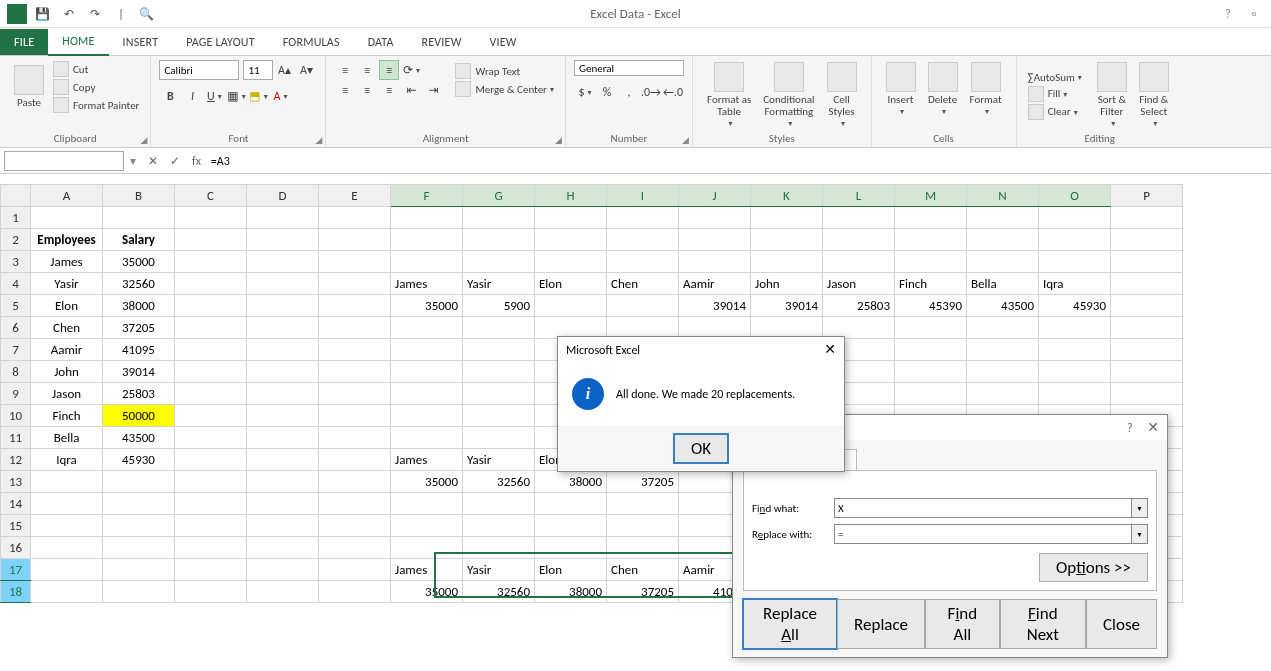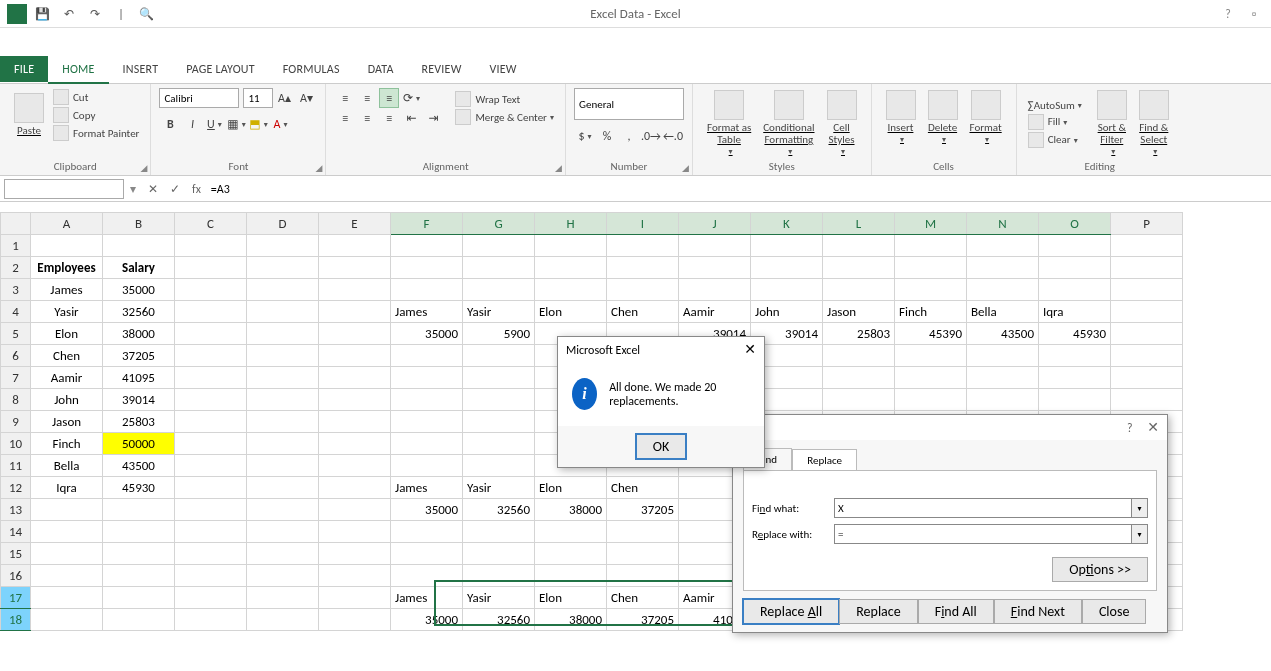--- a/index.html
+++ b/index.html
@@ -7,32 +7,32 @@
 
 
 .qat { height: 28px; background: #fff; display: flex; align-items: center; padding: 0 4px; border-bottom: 1px solid #ddd; position: relative; }
 .qat .ql { width: 20px; height: 20px; margin: 0 3px; background: #217346; display: inline-block; }
 .qat .qbtn { width: 22px; height: 22px; margin: 0 2px; display: inline-flex; align-items: center; justify-content: center; color: #555; cursor: pointer; }
 .qat .title { position: absolute; left: 50%; transform: translateX(-50%); color: #666; font-size: 13px; }
 .qat .winbtns { margin-left: auto; display: flex; }
 .qat .winbtns .qbtn { color: #888; }
 
 
-.tabs { height: 28px; display: flex; align-items: flex-start; background: #fff; border-bottom: 1px solid #ccc; margin-top: 28px; }
+.tabs { height: 28px; display: flex; align-items: center; background: #fff; border-bottom: 1px solid #ccc; }
 .tabs .tab { padding: 6px 14px; font-size: 12px; color: #444; cursor: pointer; text-transform: uppercase; letter-spacing: 0.2px; }
 .tabs .tab.file { background: #217346; color: #fff; }
 .tabs .tab.active { color: #217346; border-bottom: 2px solid #217346; }
 
 
 .ribbon { height: 92px; background: #f5f5f5; border-bottom: 1px solid #ccc; display: flex; }
 .group { border-right: 1px solid #ddd; padding: 4px 8px 2px 8px; display: flex; flex-direction: column; justify-content: space-between; position: relative; }
 .group .grow { display: flex; align-items: center; }
 .group .glabel { font-size: 11px; color: #666; text-align: center; padding-top: 2px; }
 .group .gcorner { position: absolute; right: 3px; bottom: 2px; font-size: 9px; color: #888; }
-.rbtn { display: flex; flex-direction: column; align-items: center; padding: 2px 6px; cursor: pointer; text-decoration: underline; }
+.rbtn { display: flex; flex-direction: column; align-items: center; padding: 2px 6px; cursor: pointer; }
 .rbtn .ricn { width: 30px; height: 30px; background: #e8e8e8; border: 1px solid #ccc; margin-bottom: 2px; }
 .rbtn span { font-size: 11px; color: #444; text-align: center; line-height: 12px; }
 .mini { display: flex; align-items: center; font-size: 11px; color: #444; padding: 1px 3px; cursor: pointer; }
 .mini .micn { width: 16px; height: 16px; background: #e8e8e8; border: 1px solid #ccc; margin-right: 4px; }
 .col { display: flex; flex-direction: column; }
 .fbox { border: 1px solid #aaa; background: #fff; font-size: 11px; padding: 1px 4px; }
 .fname { width: 80px; height: 20px; }
 .fsize { width: 30px; height: 20px; margin-left: 4px; }
 .drop::after { content: "▾"; font-size: 8px; color: #555; margin-left: 3px; }
 .ibtn { width: 20px; height: 20px; display: inline-flex; align-items: center; justify-content: center; color: #444; cursor: pointer; font-size: 12px; border: 1px solid transparent; margin: 0 1px; }
@@ -61,24 +61,24 @@
 .grid td.hl { background: #ffff00; }
 .grid .selrow th.rowh { background: #7dd3fc; color: #217346; border-bottom: 1px solid #217346; }
 .grid th.selcol { background: #d5e6d7; color: #217346; border-bottom: 1px solid #217346; }
 .selborder { position: absolute; border: 2px solid #217346; pointer-events: none; }
 
 
 .dlg { position: absolute; background: #f7f7f7; border: 1px solid #888; box-shadow: 2px 2px 8px rgba(0,0,0,0.3); font-size: 12px; }
 .dlg .titlebar { display: flex; justify-content: space-between; align-items: center; padding: 4px 8px; background: #fff; }
 .dlg .titlebar .x { cursor: pointer; font-size: 14px; }
 .dlg .body { padding: 12px; }
-.dlg button { background: #e9e9e9; border: 1px solid #aaa; padding: 3px 16px; font-size: 14px; cursor: pointer; }
+.dlg button { background: #e9e9e9; border: 1px solid #aaa; padding: 3px 16px; font-size: 17px; cursor: pointer; }
 .dlg button.def { border: 1px solid #3a7fc4; box-shadow: 0 0 0 1px #3a7fc4; }
 
-.msgdlg { left: 557px; top: 336px; width: 208px; }
+.msgdlg { left: 557px; top: 336px; width: 288px; }
 .msgdlg .body { display: flex; align-items: center; background: #fff; padding: 16px 14px; }
 .msgdlg .iicon { width: 32px; height: 32px; border-radius: 50%; background: #0b63c5; color: #fff; display: inline-flex; align-items: center; justify-content: center; font-weight: bold; font-size: 16px; margin-right: 12px; font-family: Georgia, serif; font-style: italic; }
 .msgdlg .btnrow { text-align: center; padding: 8px; }
 
 .frdlg { left: 732px; top: 414px; width: 436px; }
 .frdlg .titlebar { font-size: 12px; color: #444; }
 .frdlg .titlebar .x, .frdlg .titlebar .q { color: #666; margin-left: 12px; cursor: pointer; }
 .frdlg .tabrow { display: flex; padding: 8px 10px 0 10px; }
 .frdlg .tabrow .dtab { padding: 4px 14px; border: 1px solid #bbb; border-bottom: none; font-size: 11px; cursor: pointer; }
 .frdlg .tabrow .dtab.act { background: #fff; position: relative; top: 1px; }
@@ -200,21 +200,21 @@
             <span>Merge &amp; Center</span>
           </div>
       </div>
     </div>
     <div class="glabel">Alignment</div>
     <span class="gcorner">◢</span>
   </div>
 
   <div class="group">
     <div class="col">
-      <input class="fbox" style="width: 110px; height: 32px; margin-bottom: 6px;" value="General">
+      <input class="fbox" style="width: 110px; height: 16px; margin-bottom: 6px;" value="General">
       <div class="grow">
         <span class="ibtn drop">$</span>
         <span class="ibtn">%</span>
         <span class="ibtn">,</span>
         <span class="ibtn">.0→</span>
         <span class="ibtn">←.0</span>
       </div>
     </div>
     <div class="glabel">Number</div>
     <span class="gcorner">◢</span>

